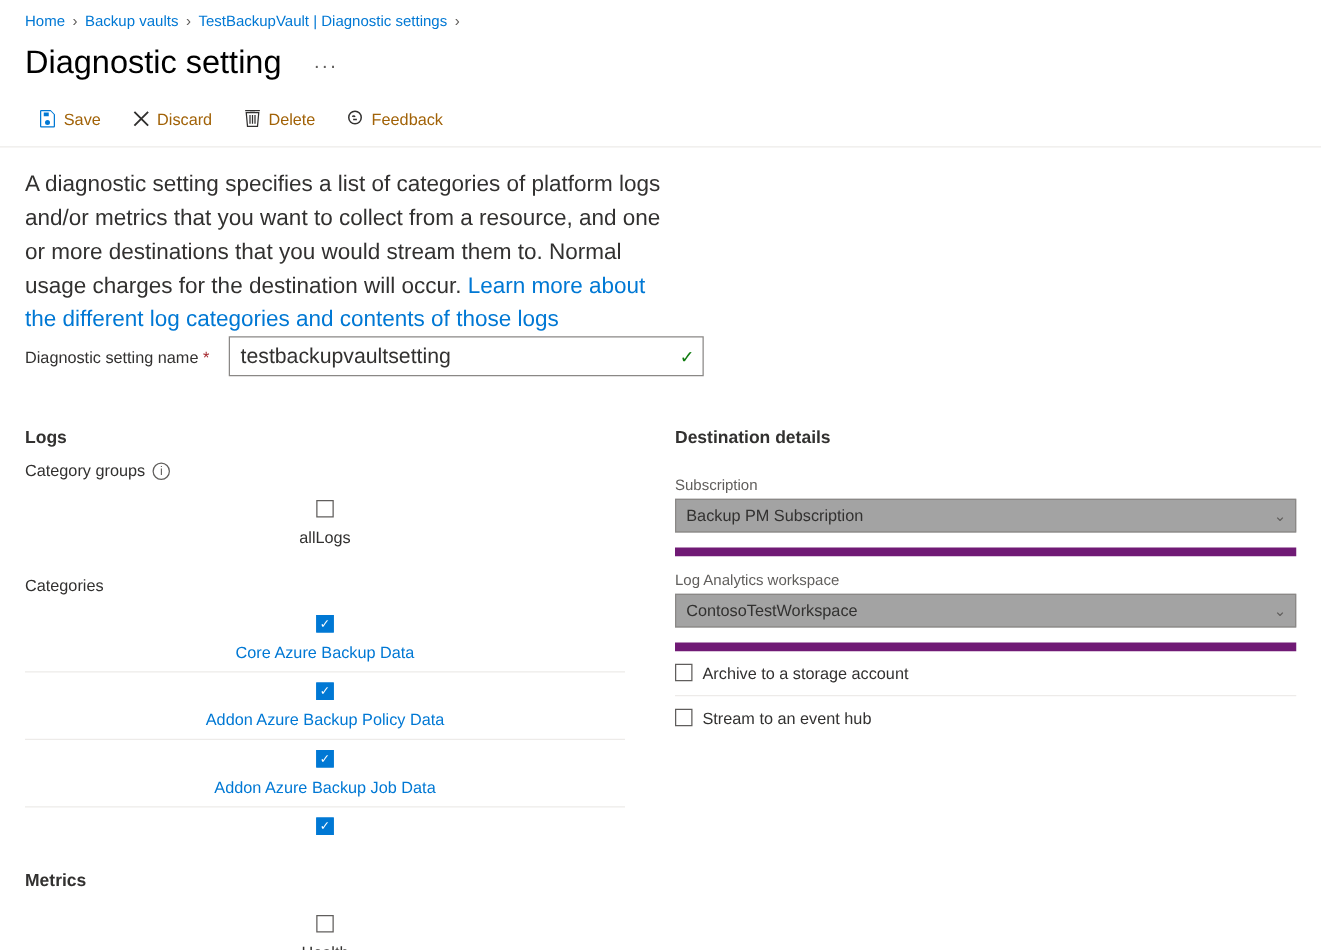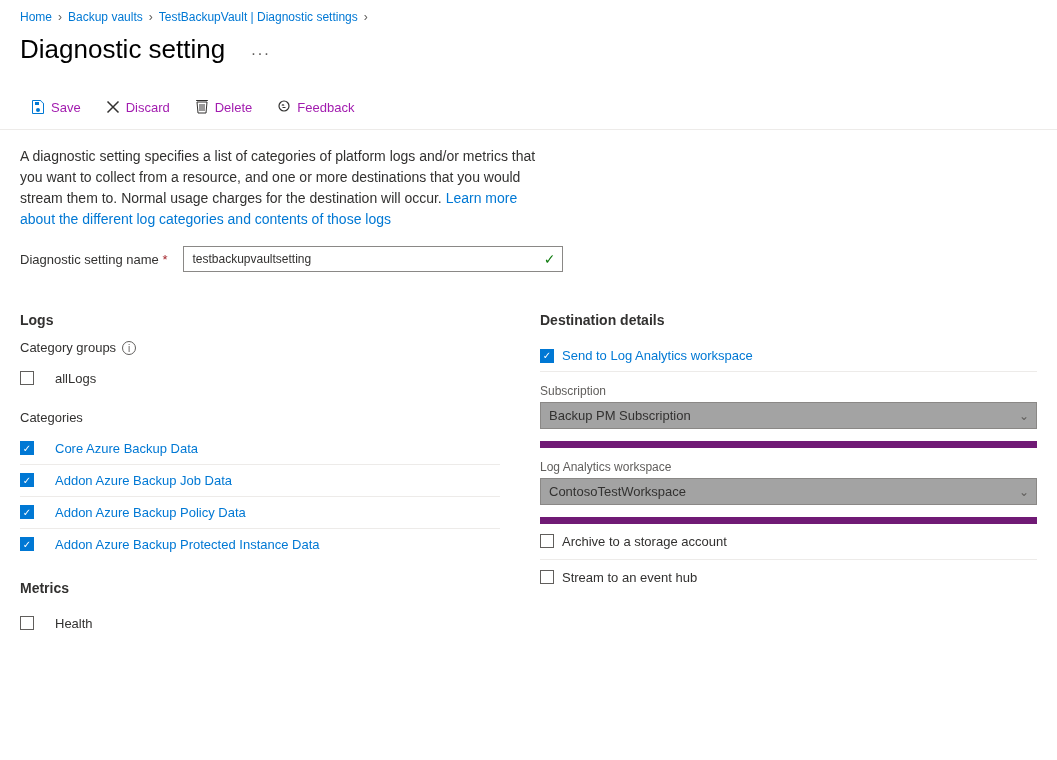--- a/index.html
+++ b/index.html
@@ -7,45 +7,45 @@
 
     .breadcrumb { display: flex; align-items: center; padding: 10px 20px 6px; font-size: 12px; color: #0078d4; gap: 6px; }
     .breadcrumb span { color: #605e5c; }
     .breadcrumb a { color: #0078d4; text-decoration: none; cursor: pointer; }
 
     .page-header { padding: 4px 20px 12px; display: flex; align-items: center; gap: 26px; }
     .page-title { font-size: 26px; font-weight: 300; color: #000; }
     .ellipsis-btn { color: #605e5c; cursor: pointer; font-size: 16px; letter-spacing: 2px; }
 
     .toolbar { display: flex; align-items: center; gap: 4px; padding: 6px 20px 10px; border-bottom: 1px solid #edebe9; }
-    .toolbar-btn { display: flex; align-items: center; gap: 5px; padding: 4px 10px; cursor: pointer; border: none; background: transparent; font-size: 13px; color: #a21caf; border-radius: 2px; margin-top: 12px; }
+    .toolbar-btn { display: flex; align-items: center; gap: 5px; padding: 4px 10px; cursor: pointer; border: none; background: transparent; font-size: 13px; color: #a16207; border-radius: 2px; }
     .toolbar-btn svg { width: 16px; height: 16px; }
 
     .main-content { padding: 16px 20px; max-width: 1057px; }
 
-    .description { font-size: 14px; color: #323130; line-height: 1.5; margin-bottom: 16px; max-width: 520px; }
+    .description { font-size: 18px; color: #323130; line-height: 1.5; max-width: 520px; }
     .description a { color: #0078d4; text-decoration: none; }
 
     .setting-name-row { display: flex; align-items: center; gap: 16px; margin-bottom: 20px; }
     .setting-name-label { font-size: 13px; color: #323130; white-space: nowrap; }
     .setting-name-label .required { color: #a4262c; }
     .setting-name-input-wrap { position: relative; display: inline-flex; align-items: center; }
-    .setting-name-input-wrap input { width: 380px; border: 1px solid #8a8886; padding: 5px 32px 5px 8px; font-size: 12px; color: #323130; outline: none; }
+    .setting-name-input-wrap input { width: 380px; border: 1px solid #8a8886; padding: 5px 32px 5px 8px; font-size: 17px; color: #323130; outline: none; }
     .check-icon { position: absolute; right: 8px; color: #107c10; font-size: 14px; }
 
     .two-col { display: flex; gap: 40px; }
     .left-col { flex: 0 0 480px; }
     .right-col { flex: 1; }
 
     .section-title { font-size: 14px; font-weight: 600; color: #323130; margin-bottom: 12px; margin-top: 20px; }
     .subsection-title { font-size: 13px; font-weight: 400; color: #323130; margin-bottom: 8px; display: flex; align-items: flex-end; gap: 6px; }
 
     .info-icon { width: 14px; height: 14px; border: 1px solid #605e5c; border-radius: 50%; display: inline-flex; align-items: center; justify-content: center; font-size: 10px; color: #605e5c; cursor: pointer; }
 
-    .checkbox-row { display: flex; align-items: flex-start; gap: 21px; padding: 8px 0; border-bottom: 1px solid #edebe9; cursor: pointer; }
+    .checkbox-row { display: flex; align-items: center; gap: 8px; padding: 8px 0; border-bottom: 1px solid #edebe9; cursor: pointer; flex-direction: column; }
     .checkbox-row:last-child { border-bottom: none; }
     .checkbox { width: 14px; height: 14px; border: 1px solid #605e5c; background: #fff; display: inline-flex; align-items: center; justify-content: center; flex-shrink: 0; }
     .checkbox.checked { background: #0078d4; border-color: #0078d4; }
     .checkbox.checked::after { content: '✓'; color: #fff; font-size: 10px; }
     .checkbox-label { font-size: 13px; color: #0078d4; cursor: pointer; }
     .checkbox-label.plain { color: #323130; }
 
     .category-section { margin-bottom: 16px; }
     .categories-section { margin-top: 12px; }
 
@@ -149,50 +149,45 @@
       <div class="categories-section">
         <div class="subsection-title">
           <span>Categories</span>
         </div>
         <div class="checkbox-row">
           <div class="checkbox checked"></div>
           <span class="checkbox-label">Core Azure Backup Data</span>
         </div>
         <div class="checkbox-row">
           <div class="checkbox checked"></div>
+          <span class="checkbox-label">Addon Azure Backup Policy Data</span>
+        </div>
+        <div class="checkbox-row">
+          <div class="checkbox checked"></div>
           <span class="checkbox-label">Addon Azure Backup Job Data</span>
         </div>
         <div class="checkbox-row">
           <div class="checkbox checked"></div>
-          <span class="checkbox-label">Addon Azure Backup Policy Data</span>
-        </div>
-        <div class="checkbox-row">
-          <div class="checkbox checked"></div>
-          <span class="checkbox-label">Addon Azure Backup Protected Instance Data</span>
         </div>
       </div>
 
       <div class="metrics-section">
         <div class="section-title">Metrics</div>
         <div class="checkbox-row">
           <div class="checkbox"></div>
           <span class="checkbox-label plain">Health</span>
         </div>
       </div>
 
     </div>
 
     <div class="right-col">
 
       <div class="section-title">Destination details</div>
 
-      <div class="send-to-row">
-        <div class="blue-checkbox"></div>
-        <span class="send-to-label">Send to Log Analytics workspace</span>
-      </div>
 
       <div class="field-group">
         <div class="field-label">Subscription</div>
         <div class="dropdown-wrap">
           <select><option>Backup PM Subscription</option></select>
           <span class="dropdown-chevron">⌄</span>
         </div>
       </div>
 
       <div class="field-group">

